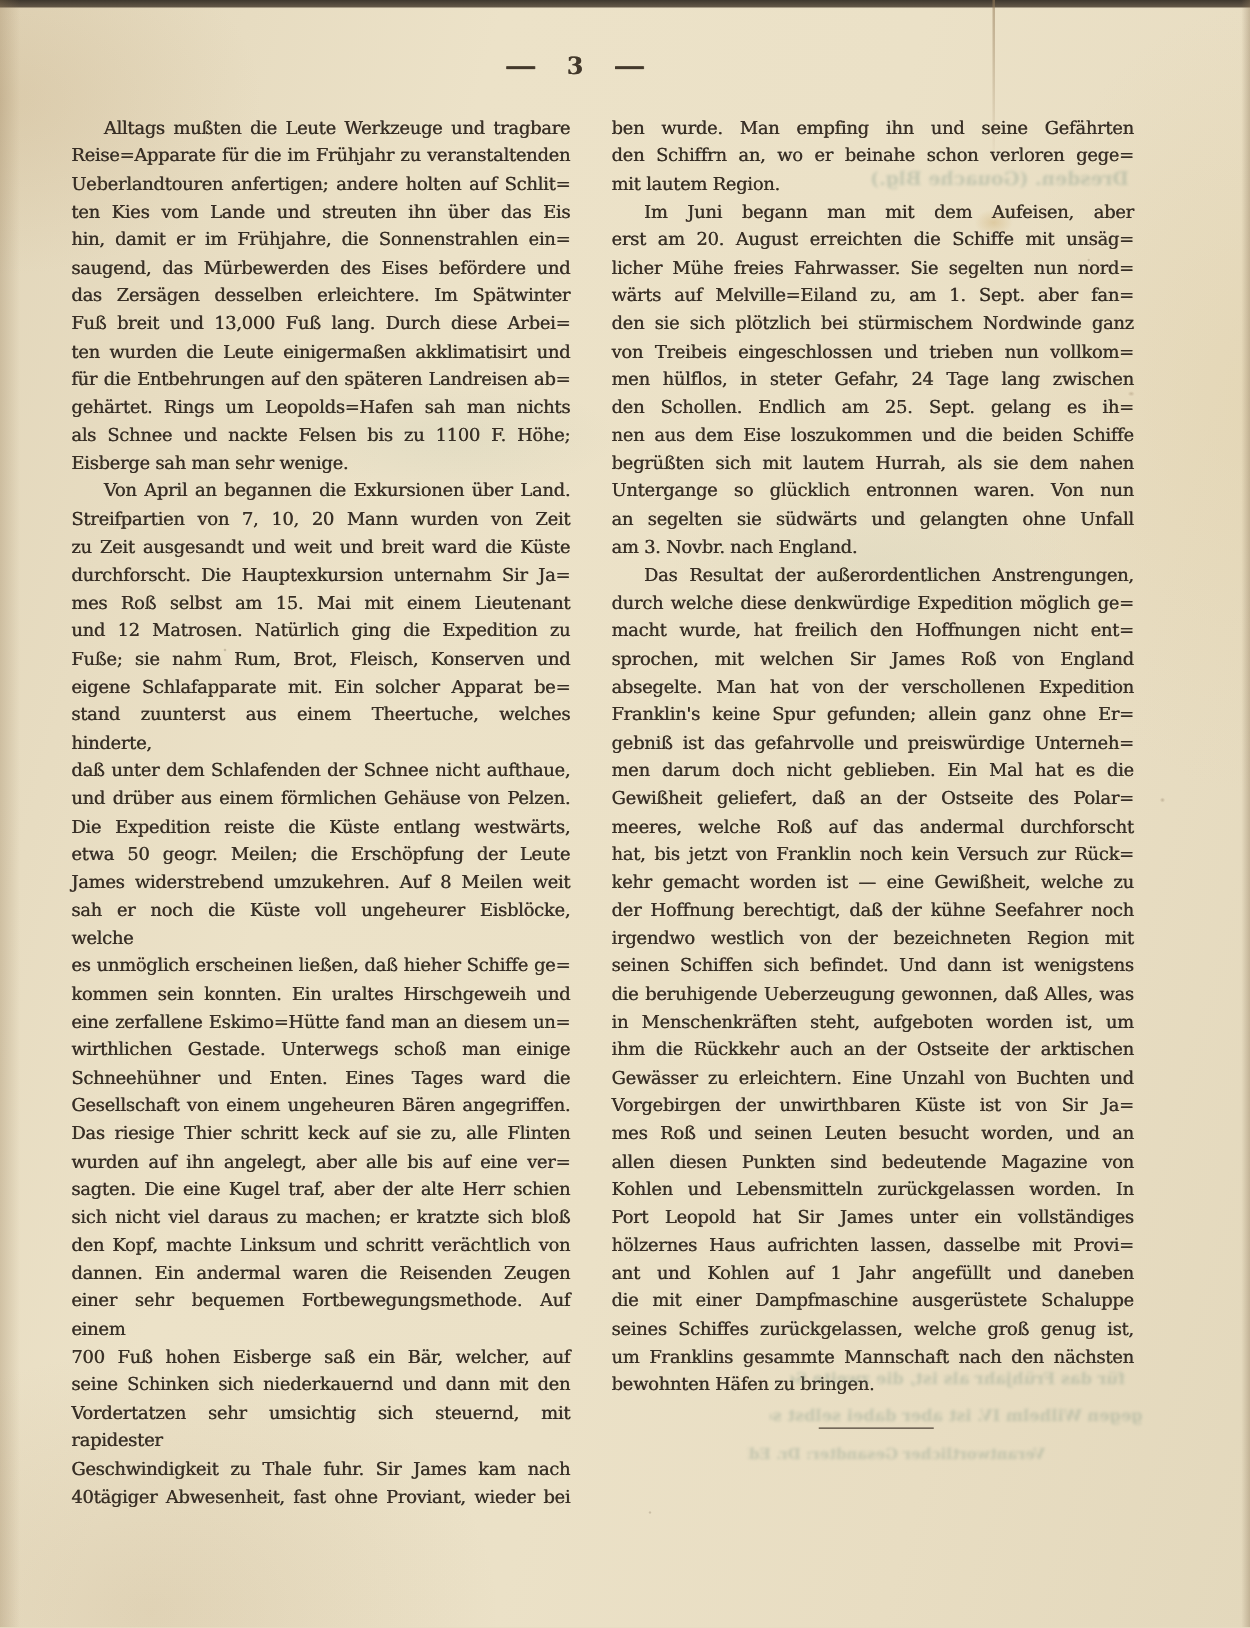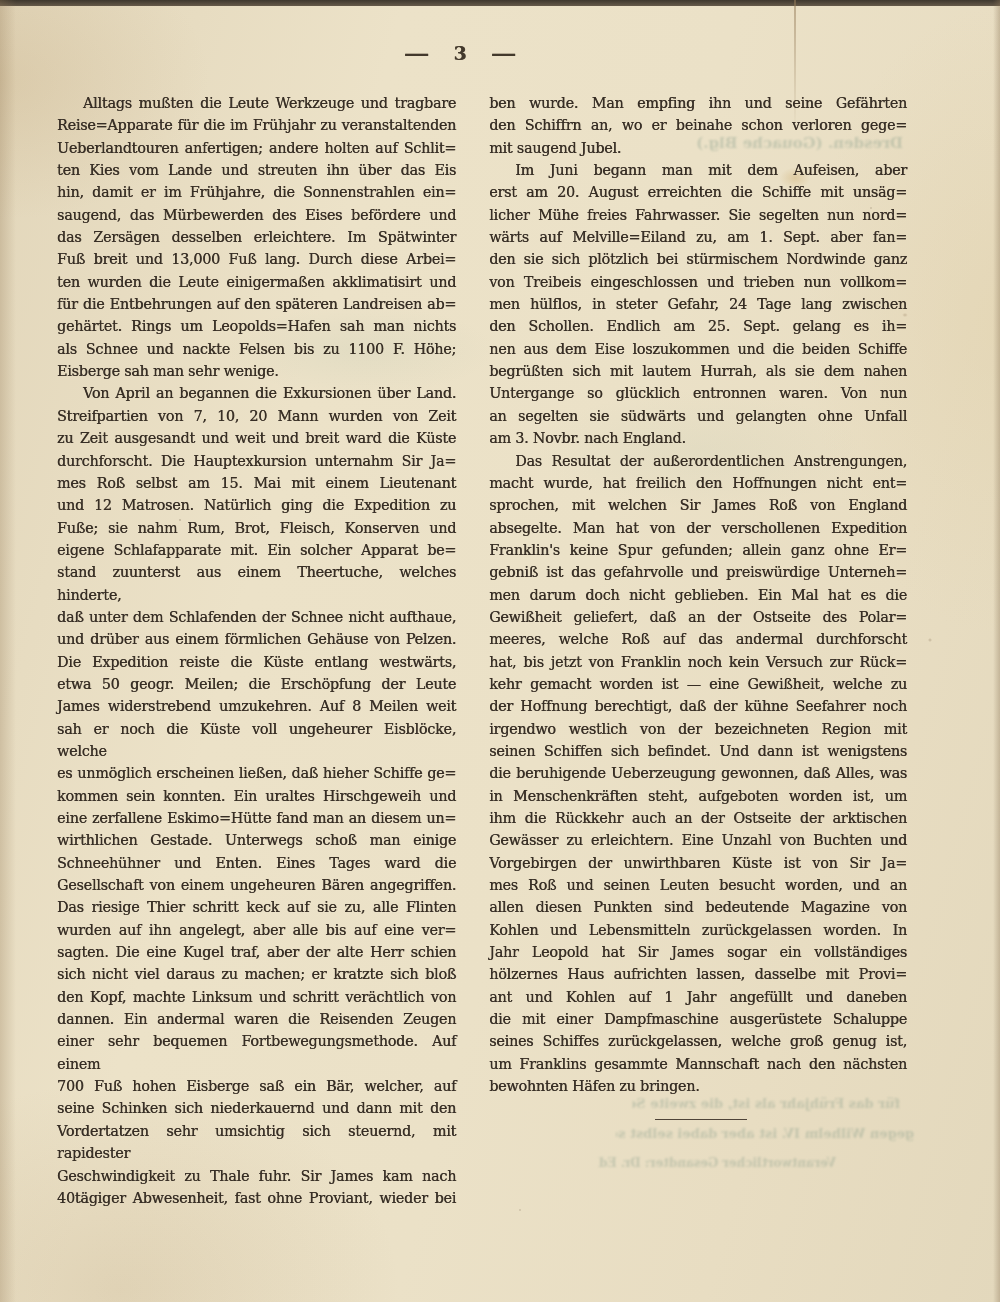--- a/index.html
+++ b/index.html
@@ -117,35 +117,36 @@
         <div class="tline">700 Fuß hohen Eisberge saß ein Bär, welcher, auf</div>
         <div class="tline">seine Schinken sich niederkauernd und dann mit den</div>
         <div class="tline">Vordertatzen sehr umsichtig sich steuernd, mit rapidester</div>
         <div class="tline">Geschwindigkeit zu Thale fuhr.  Sir James kam nach</div>
         <div class="tline">40tägiger Abwesenheit, fast ohne Proviant, wieder bei</div>
       </div>
     <div class="col col-right">
 
     <div class="tline">ben wurde.  Man empfing ihn und seine Gefährten</div>
         <div class="tline">den Schiffrn an, wo er beinahe schon verloren gege=</div>
-        <div class="tline end">mit saugend Jubel.</div>
+        <div class="tline end">mit lautem Region.</div>
         <div class="tline ind">Im Juni begann man mit dem Aufeisen, aber</div>
         <div class="tline">erst am 20. August erreichten die Schiffe mit unsäg=</div>
         <div class="tline">licher Mühe freies Fahrwasser.  Sie segelten nun nord=</div>
         <div class="tline">wärts auf Melville=Eiland zu, am 1. Sept. aber fan=</div>
         <div class="tline">den sie sich plötzlich bei stürmischem Nordwinde ganz</div>
         <div class="tline">von Treibeis eingeschlossen und trieben nun vollkom=</div>
         <div class="tline">men hülflos, in steter Gefahr, 24 Tage lang zwischen</div>
         <div class="tline">den Schollen.  Endlich am 25. Sept. gelang es ih=</div>
         <div class="tline">nen aus dem Eise loszukommen und die beiden Schiffe</div>
         <div class="tline">begrüßten sich mit lautem Hurrah, als sie dem nahen</div>
         <div class="tline">Untergange so glücklich entronnen waren.  Von nun</div>
         <div class="tline">an segelten sie südwärts und gelangten ohne Unfall</div>
         <div class="tline end">am 3. Novbr. nach England.</div>
         <div class="tline ind">Das Resultat der außerordentlichen Anstrengungen,</div>
+        <div class="tline">durch welche diese denkwürdige Expedition möglich ge=</div>
         <div class="tline">macht wurde, hat freilich den Hoffnungen nicht ent=</div>
         <div class="tline">sprochen, mit welchen Sir James Roß von England</div>
         <div class="tline">absegelte.  Man hat von der verschollenen Expedition</div>
         <div class="tline">Franklin's keine Spur gefunden; allein ganz ohne Er=</div>
         <div class="tline">gebniß ist das gefahrvolle und preiswürdige Unterneh=</div>
         <div class="tline">men darum doch nicht geblieben. Ein Mal hat es die</div>
         <div class="tline">Gewißheit geliefert, daß an der Ostseite des Polar=</div>
         <div class="tline">meeres, welche Roß auf das andermal durchforscht</div>
         <div class="tline">hat, bis jetzt von Franklin noch kein Versuch zur Rück=</div>
         <div class="tline">kehr gemacht worden ist  —  eine Gewißheit, welche zu</div>
@@ -153,21 +154,21 @@
         <div class="tline">irgendwo westlich von der bezeichneten Region mit</div>
         <div class="tline">seinen Schiffen sich befindet.  Und dann ist wenigstens</div>
         <div class="tline">die beruhigende Ueberzeugung gewonnen, daß Alles, was</div>
         <div class="tline">in Menschenkräften steht, aufgeboten worden ist, um</div>
         <div class="tline">ihm die Rückkehr auch an der Ostseite der arktischen</div>
         <div class="tline">Gewässer zu erleichtern.  Eine Unzahl von Buchten und</div>
         <div class="tline">Vorgebirgen der unwirthbaren Küste ist von Sir Ja=</div>
         <div class="tline">mes Roß und seinen Leuten besucht worden, und an</div>
         <div class="tline">allen diesen Punkten sind bedeutende Magazine von</div>
         <div class="tline">Kohlen und Lebensmitteln zurückgelassen worden.  In</div>
-        <div class="tline">Jahr Leopold hat Sir James sogar ein vollständiges</div>
+        <div class="tline">Port Leopold hat Sir James unter ein vollständiges</div>
         <div class="tline">hölzernes Haus aufrichten lassen, dasselbe mit Provi=</div>
         <div class="tline">ant und Kohlen auf 1 Jahr angefüllt und daneben</div>
         <div class="tline">die mit einer Dampfmaschine ausgerüstete Schaluppe</div>
         <div class="tline">seines Schiffes zurückgelassen, welche groß genug ist,</div>
         <div class="tline">um Franklins gesammte Mannschaft nach den nächsten</div>
         <div class="tline end">bewohnten Häfen zu bringen.</div>
         <div class="rule"></div>
       </div>
   </div>
 <div class="bleed" style="left: 688px; top: 134px; width: 215px; font-size: 15px;">Dresden.  (Gouache Blg.)</div>

